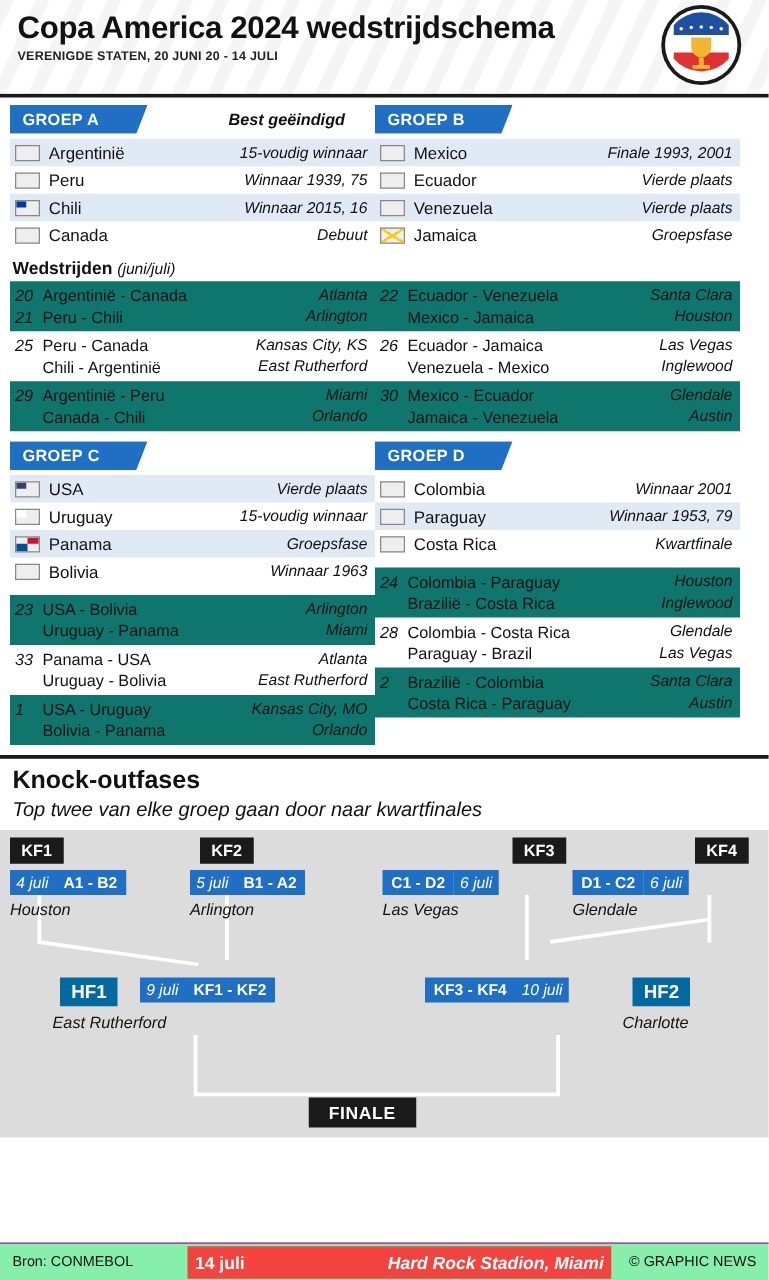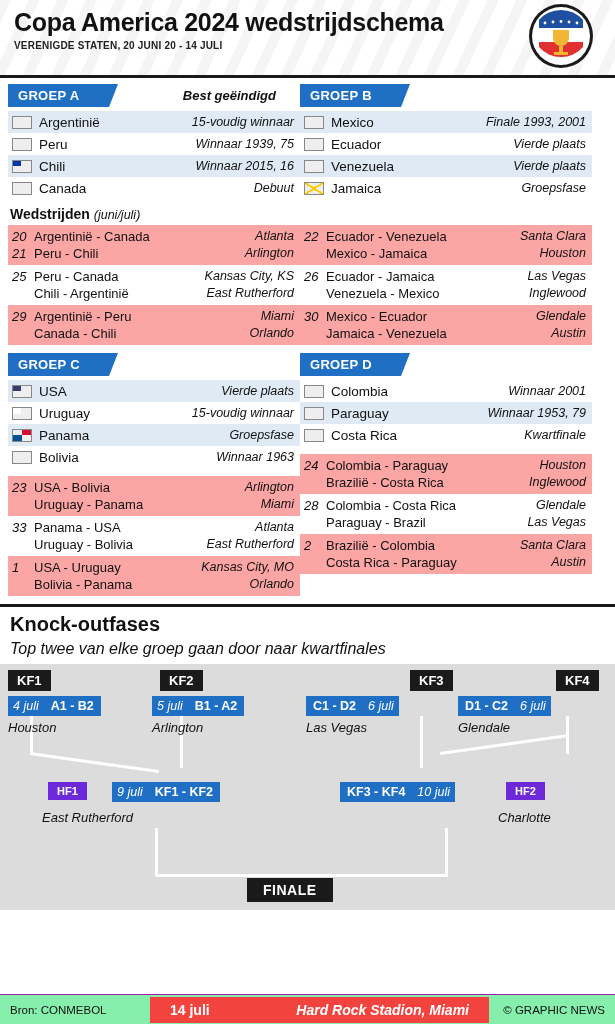--- a/index.html
+++ b/index.html
@@ -64,21 +64,21 @@
   }
   .team-row .tname { flex: 1 1 auto; }
   .team-row .tnote { font-style: italic; font-size: 12.5px; padding-right: 6px; text-align:right; }
 
   .matches-title { font-size: 14px; font-weight: bold; margin: 7px 0 3px 2px; }
   .matches-title i { font-weight: normal; font-size: 12.5px; }
 
   .mblock {
     display:flex; padding: 3px 0 3px 0; font-size: 13px;
   }
-  .mblock.alt { background: #fca5a5; }
+  .mblock.alt { background: #0f766e; }
   .mblock .daycol { width: 26px; text-align:left; font-style: italic; font-size: 13px; padding-left: 4px; }
   .mblock .midcol { flex: 1 1 auto; }
   .mblock .vencol { text-align: right; font-style: italic; font-size: 12.5px; padding-right: 6px; }
   .mline { height: 17px; line-height: 17px; white-space: nowrap; }
   .vline { height: 17px; line-height: 17px; white-space: nowrap; }
 
   
   .ko {
     margin-top: 8px; border-top: 3px solid #1a1a1a; background:#ffffff;
     position: relative; height: 318px;
@@ -93,21 +93,21 @@
   }
   .kf-bar {
     position:absolute; height: 20px; display:flex; align-items:center;
     font-size: 12.5px; font-weight: bold;
   }
   .kf-date { background:#1f6fc4; color:#fff; font-style: italic; font-weight:normal; padding: 0 5px; height:20px; line-height:20px;}
   .kf-match { background:#1f6fc4; color:#fff; padding: 0 7px; height:20px; line-height:20px;}
   .kf-city { position:absolute; font-style: italic; font-size: 13px; }
 
   .hf-tag {
-    position:absolute; background:#6d28d9; color:#fff; font-weight:bold; font-size:11px;
+    position:absolute; background:#0369a1; color:#fff; font-weight:bold; font-size:15px;
     padding: 3px 9px;
   }
   .third {
     position:absolute; text-align:center; width: 230px;
   }
   .third .t1 { font-size: 14.5px; font-weight: bold; }
   .third .t2 { font-size: 13px; font-style: italic; }
 
   .final-tag {
     position:absolute; background:#1a1a1a; color:#fff; font-weight:bold; font-size:14px;
@@ -117,21 +117,21 @@
   .bracket-line { position:absolute; background:#ffffff; }
 
   
   .footer {
     position:absolute; bottom:0; left:0; width:615px; height: 30px;
     display:flex; align-items:center; background:#86efac; border-top:1px solid #a21caf;
   }
   .foot-src { font-size: 11.5px; padding-left: 10px; width: 150px; }
   .foot-final {
     flex: 1 1 auto; background:#f2433f; color:#fff; height: 26px; display:flex;
-    align-items:center; justify-content:space-between; padding: 0 20px; margin-right: 8px;
+    align-items:center; justify-content:space-between; padding: 0 6px; margin-right: 8px;
   }
   .foot-final .fdate { font-weight:bold; font-size:14px; }
   .foot-final .fplace { font-style: italic; font-weight:bold; font-size:14px; }
   .foot-gn { font-size: 11.5px; padding-right: 10px; width: 118px; text-align:right; }
 
   
   .f-arg { background: linear-gradient(to bottom,#74acdf 33%,#fff 33% 66%,#74acdf 66%); }
   .f-per { background: linear-gradient(to right,#d91023 33%,#fff 33% 66%,#d91023 66%); }
   .f-chi { background: linear-gradient(to bottom,#fff 50%,#d52b1e 50%); }
   .f-chi::before { content:""; position:absolute; left:0; top:0; width:45%; height:50%; background:#0039a6; }

